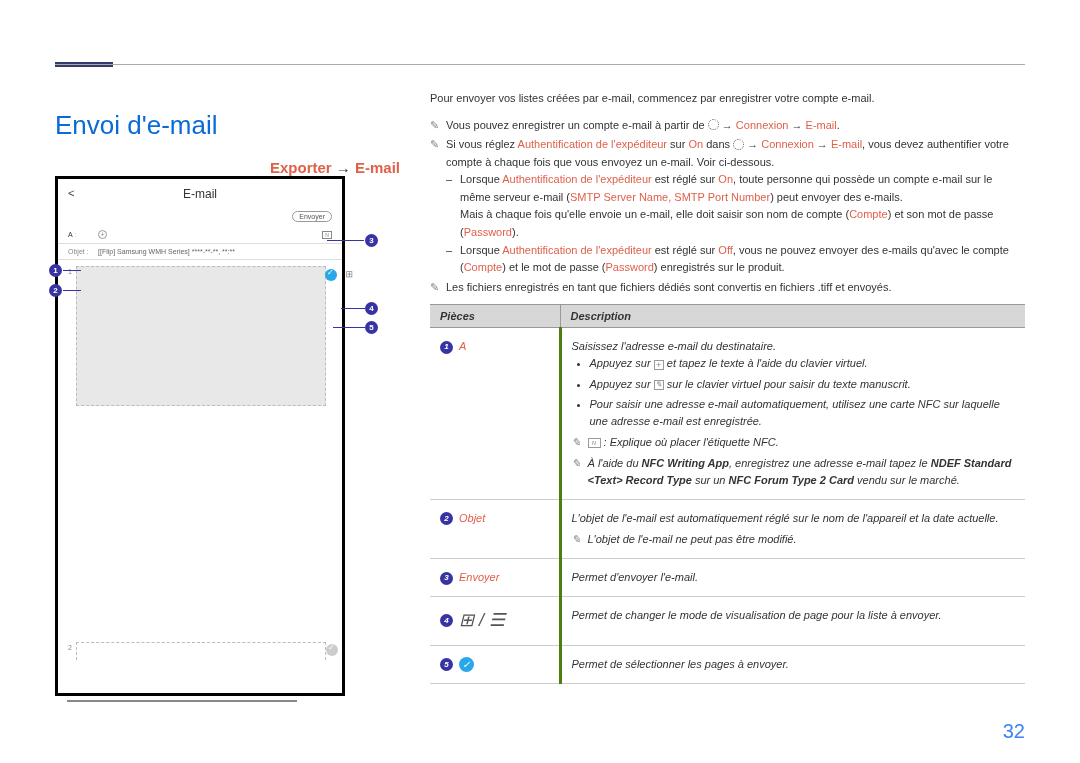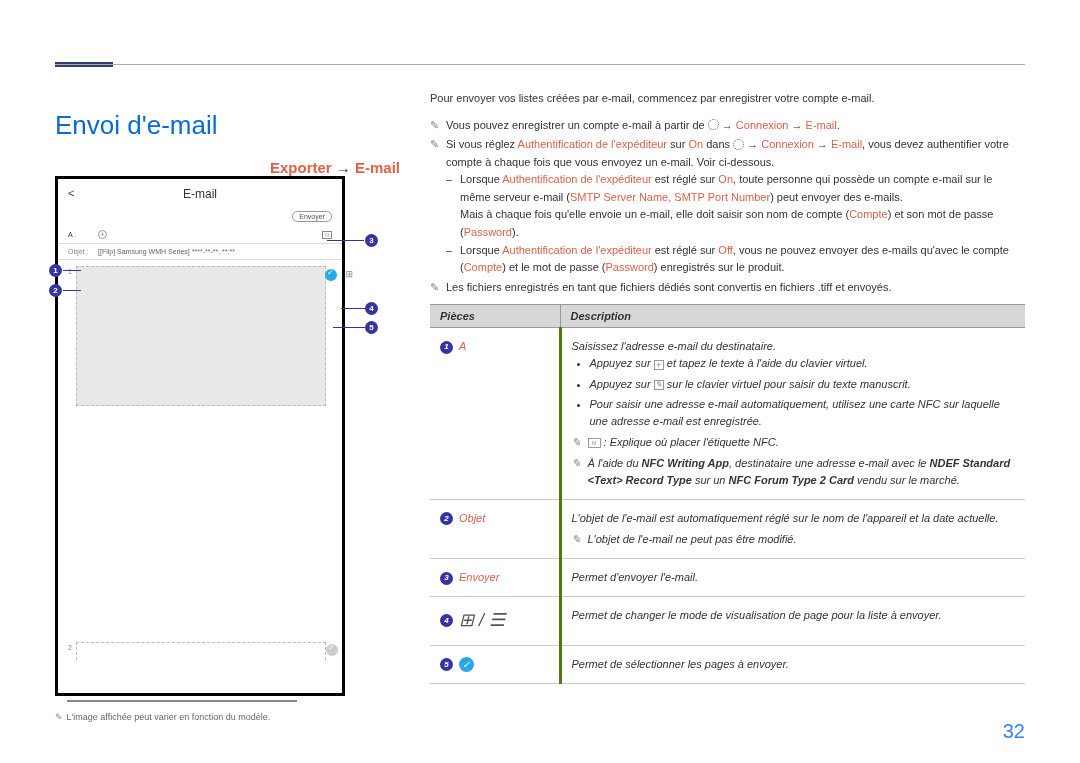--- a/index.html
+++ b/index.html
@@ -146,23 +146,20 @@
         <span class="callout" style="left:-6px; top:108px;">2</span>
         <span class="callout-line" style="left:8px; top:114px; width:18px;"></span>
         <span class="callout" style="left:310px; top:58px;">3</span>
         <span class="callout-line" style="left:272px; top:64px; width:37px;"></span>
         <span class="callout" style="left:310px; top:126px;">4</span>
         <span class="callout-line" style="left:286px; top:132px; width:24px;"></span>
         <span class="callout" style="left:310px; top:145px;">5</span>
         <span class="callout-line" style="left:278px; top:151px; width:32px;"></span>
       </div>
 
-      <div class="foot-note">
-        <span class="pen">✎</span><span>L'image affichée peut varier en fonction du modèle.</span>
-      </div>
     </div>
 
     <div class="right-col">
       <p class="intro">Pour envoyer vos listes créées par e-mail, commencez par enregistrer votre compte e-mail.</p>
 
       <ul class="note-list">
         <li>
           <span class="pen">✎</span>
           <span class="body">
             <span>Vous pouvez enregistrer un compte e-mail à partir de </span><span class="gear"></span><span class="arrow-inline"> → </span><span class="red">Connexion</span><span class="arrow-inline"> → </span><span class="red">E-mail</span><span>.</span>
@@ -205,21 +202,21 @@
                 <li><span>Appuyez sur </span><span class="plus-box">+</span><span> et tapez le texte à l'aide du clavier virtuel.</span></li>
                 <li><span>Appuyez sur </span><span class="hand-box">✎</span><span> sur le clavier virtuel pour saisir du texte manuscrit.</span></li>
                 <li>Pour saisir une adresse e-mail automatiquement, utilisez une carte NFC sur laquelle une adresse e-mail est enregistrée.</li>
               </ul>
               <div class="cell-note">
                   <span class="pen">✎</span>
                   <span><span class="nfc-box">N</span><span> : Explique où placer l'étiquette NFC.</span></span>
                 </div>
               <div class="cell-note">
                   <span class="pen">✎</span>
-                  <span><span>À l'aide du </span><b>NFC Writing App</b><span>, destinataire une adresse e-mail avec le </span><b>NDEF Standard &lt;Text&gt; Record Type</b><span> sur un </span><b>NFC Forum Type 2 Card</b><span> vendu sur le marché.</span></span>
+                  <span><span>À l'aide du </span><b>NFC Writing App</b><span>, enregistrez une adresse e-mail tapez le </span><b>NDEF Standard &lt;Text&gt; Record Type</b><span> sur un </span><b>NFC Forum Type 2 Card</b><span> vendu sur le marché.</span></span>
                 </div>
             </td>
           </tr>
           <tr>
             <td><span class="num-badge">2</span><span class="red">Objet</span></td>
             <td>
               <div>L'objet de l'e-mail est automatiquement réglé sur le nom de l'appareil et la date actuelle.</div>
               <div class="cell-note">
                   <span class="pen">✎</span>
                   <span>L'objet de l'e-mail ne peut pas être modifié.</span>

